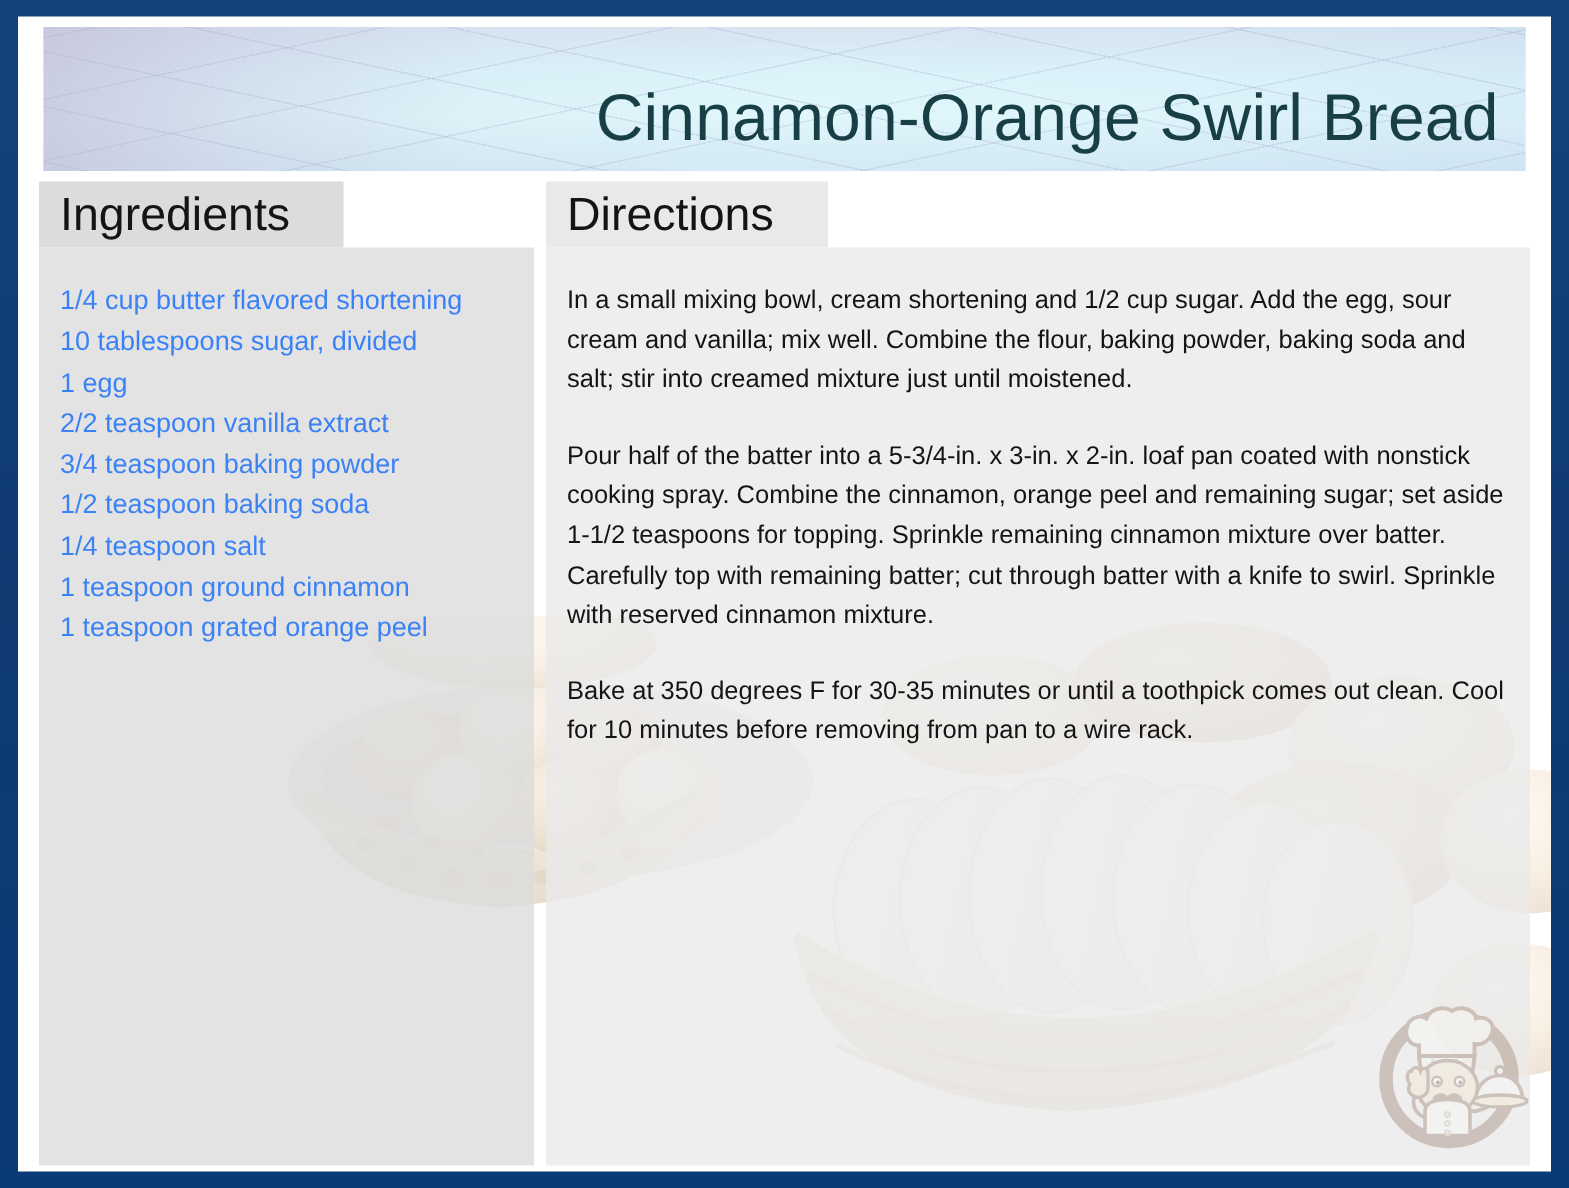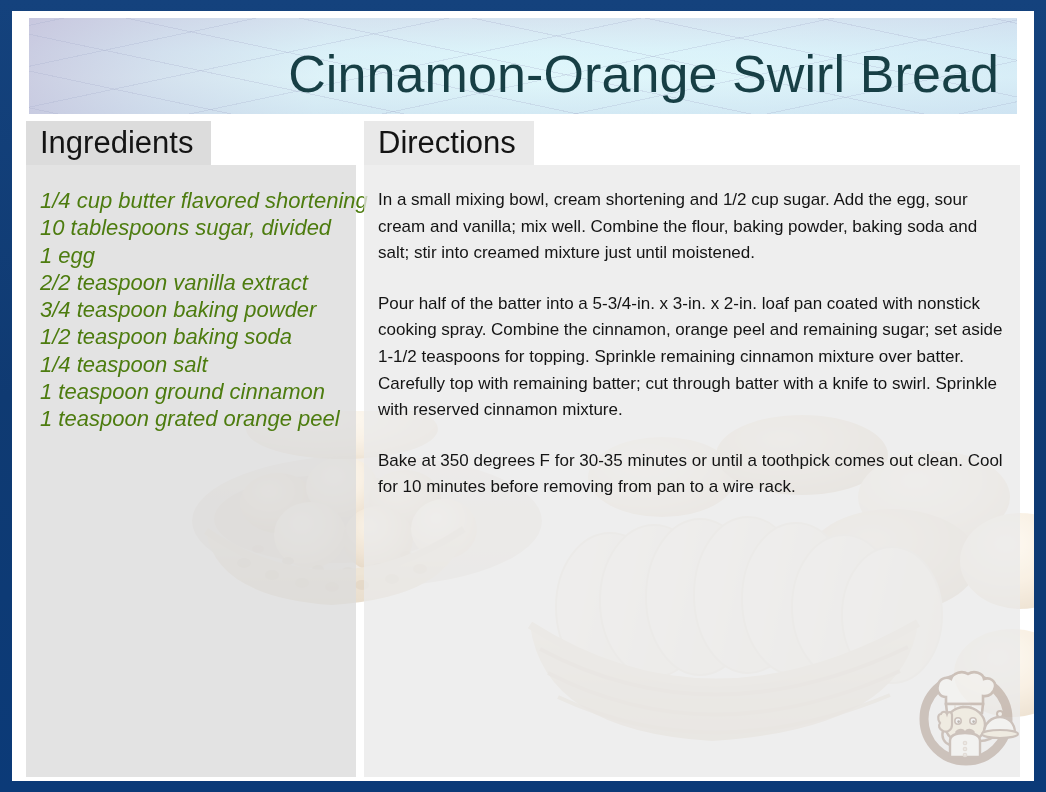--- a/index.html
+++ b/index.html
@@ -76,21 +76,21 @@
       rgba(163,172,202,0.26) 20px,
       rgba(255,255,255,0.0) 20px,
       rgba(255,255,255,0.0) 40px);
   }
 
   .recipe-title {
     position: absolute;
     right: 18px;
     bottom: 12px;
     z-index: 3;
-    font-size: 52px;
+    font-size: 44px;
     line-height: 1.05;
     font-weight: 400;
     color: #173f45;
     letter-spacing: 0.1px;
     white-space: nowrap;
   }
 
   
   .photo-layer {
     position: absolute;
@@ -119,21 +119,21 @@
   }
 
   .panel-ingredients { left: 14px;  width: 330px; height: 656px; }
   .panel-directions  { left: 352px; width: 656px; height: 656px; text-decoration: underline; }
 
   .panel-tab {
     position: relative;
     height: 44px;
     background: #dcdcdc;
     display: inline-block;
-    padding: 0 18px 0 14px;
+    padding: 0 36px 0 14px;
     z-index: 2;
   }
   .panel-directions .panel-tab { background: #e9e9e9; }
 
   .panel-tab-label {
     font-size: 31px;
     line-height: 44px;
     color: #141414;
     font-weight: 400;
     white-space: nowrap;
@@ -148,25 +148,24 @@
     background: rgba(220,220,220,0.80);
     z-index: 1;
   }
   .panel-directions .panel-body { background: rgba(233,233,233,0.78); }
 
   .panel-content { padding: 22px 14px 0 14px; }
 
   
   .ingredient-list { list-style: none; }
   .ingredient-item {
-    font-size: 22px;
+    font-size: 18px;
     line-height: 27.3px;
-    color: #4d7c0f;
+    color: #3b82f6;
     white-space: nowrap;
-    font-style: italic;
   }
 
   
   .directions-para {
     font-size: 17px;
     line-height: 26.6px;
     color: #141414;
     margin-bottom: 24px;
     text-align: left;
   }

